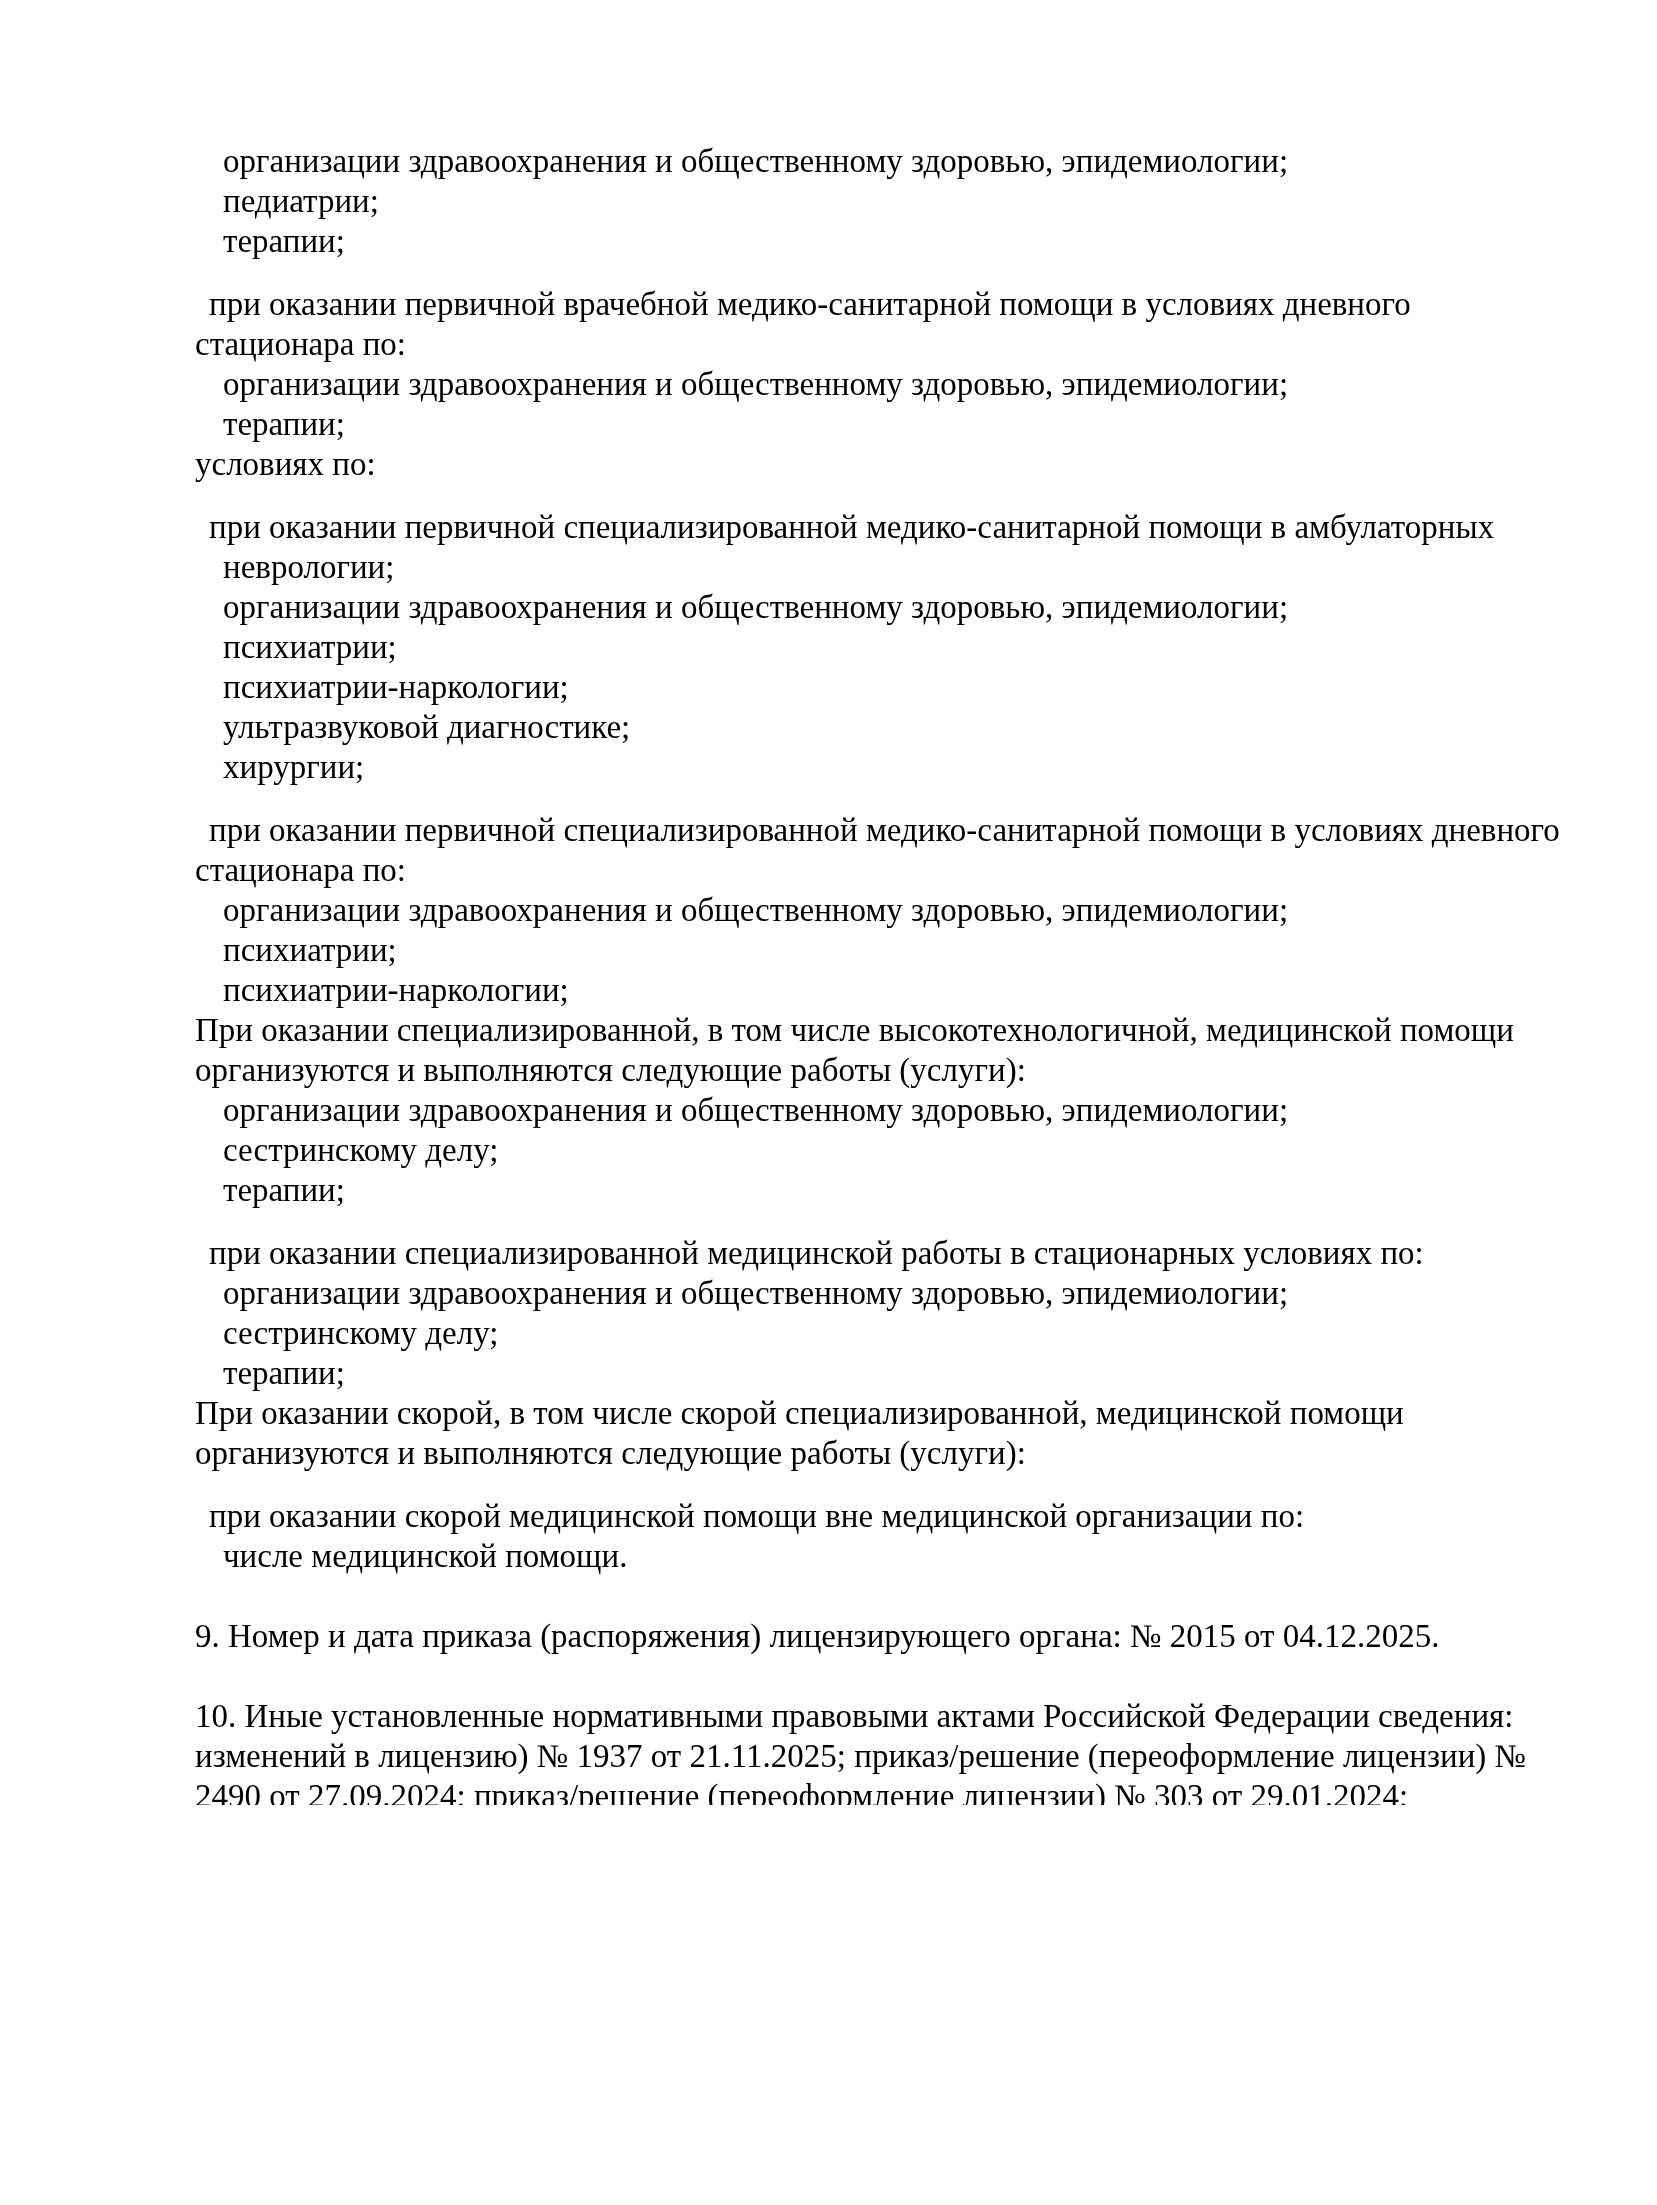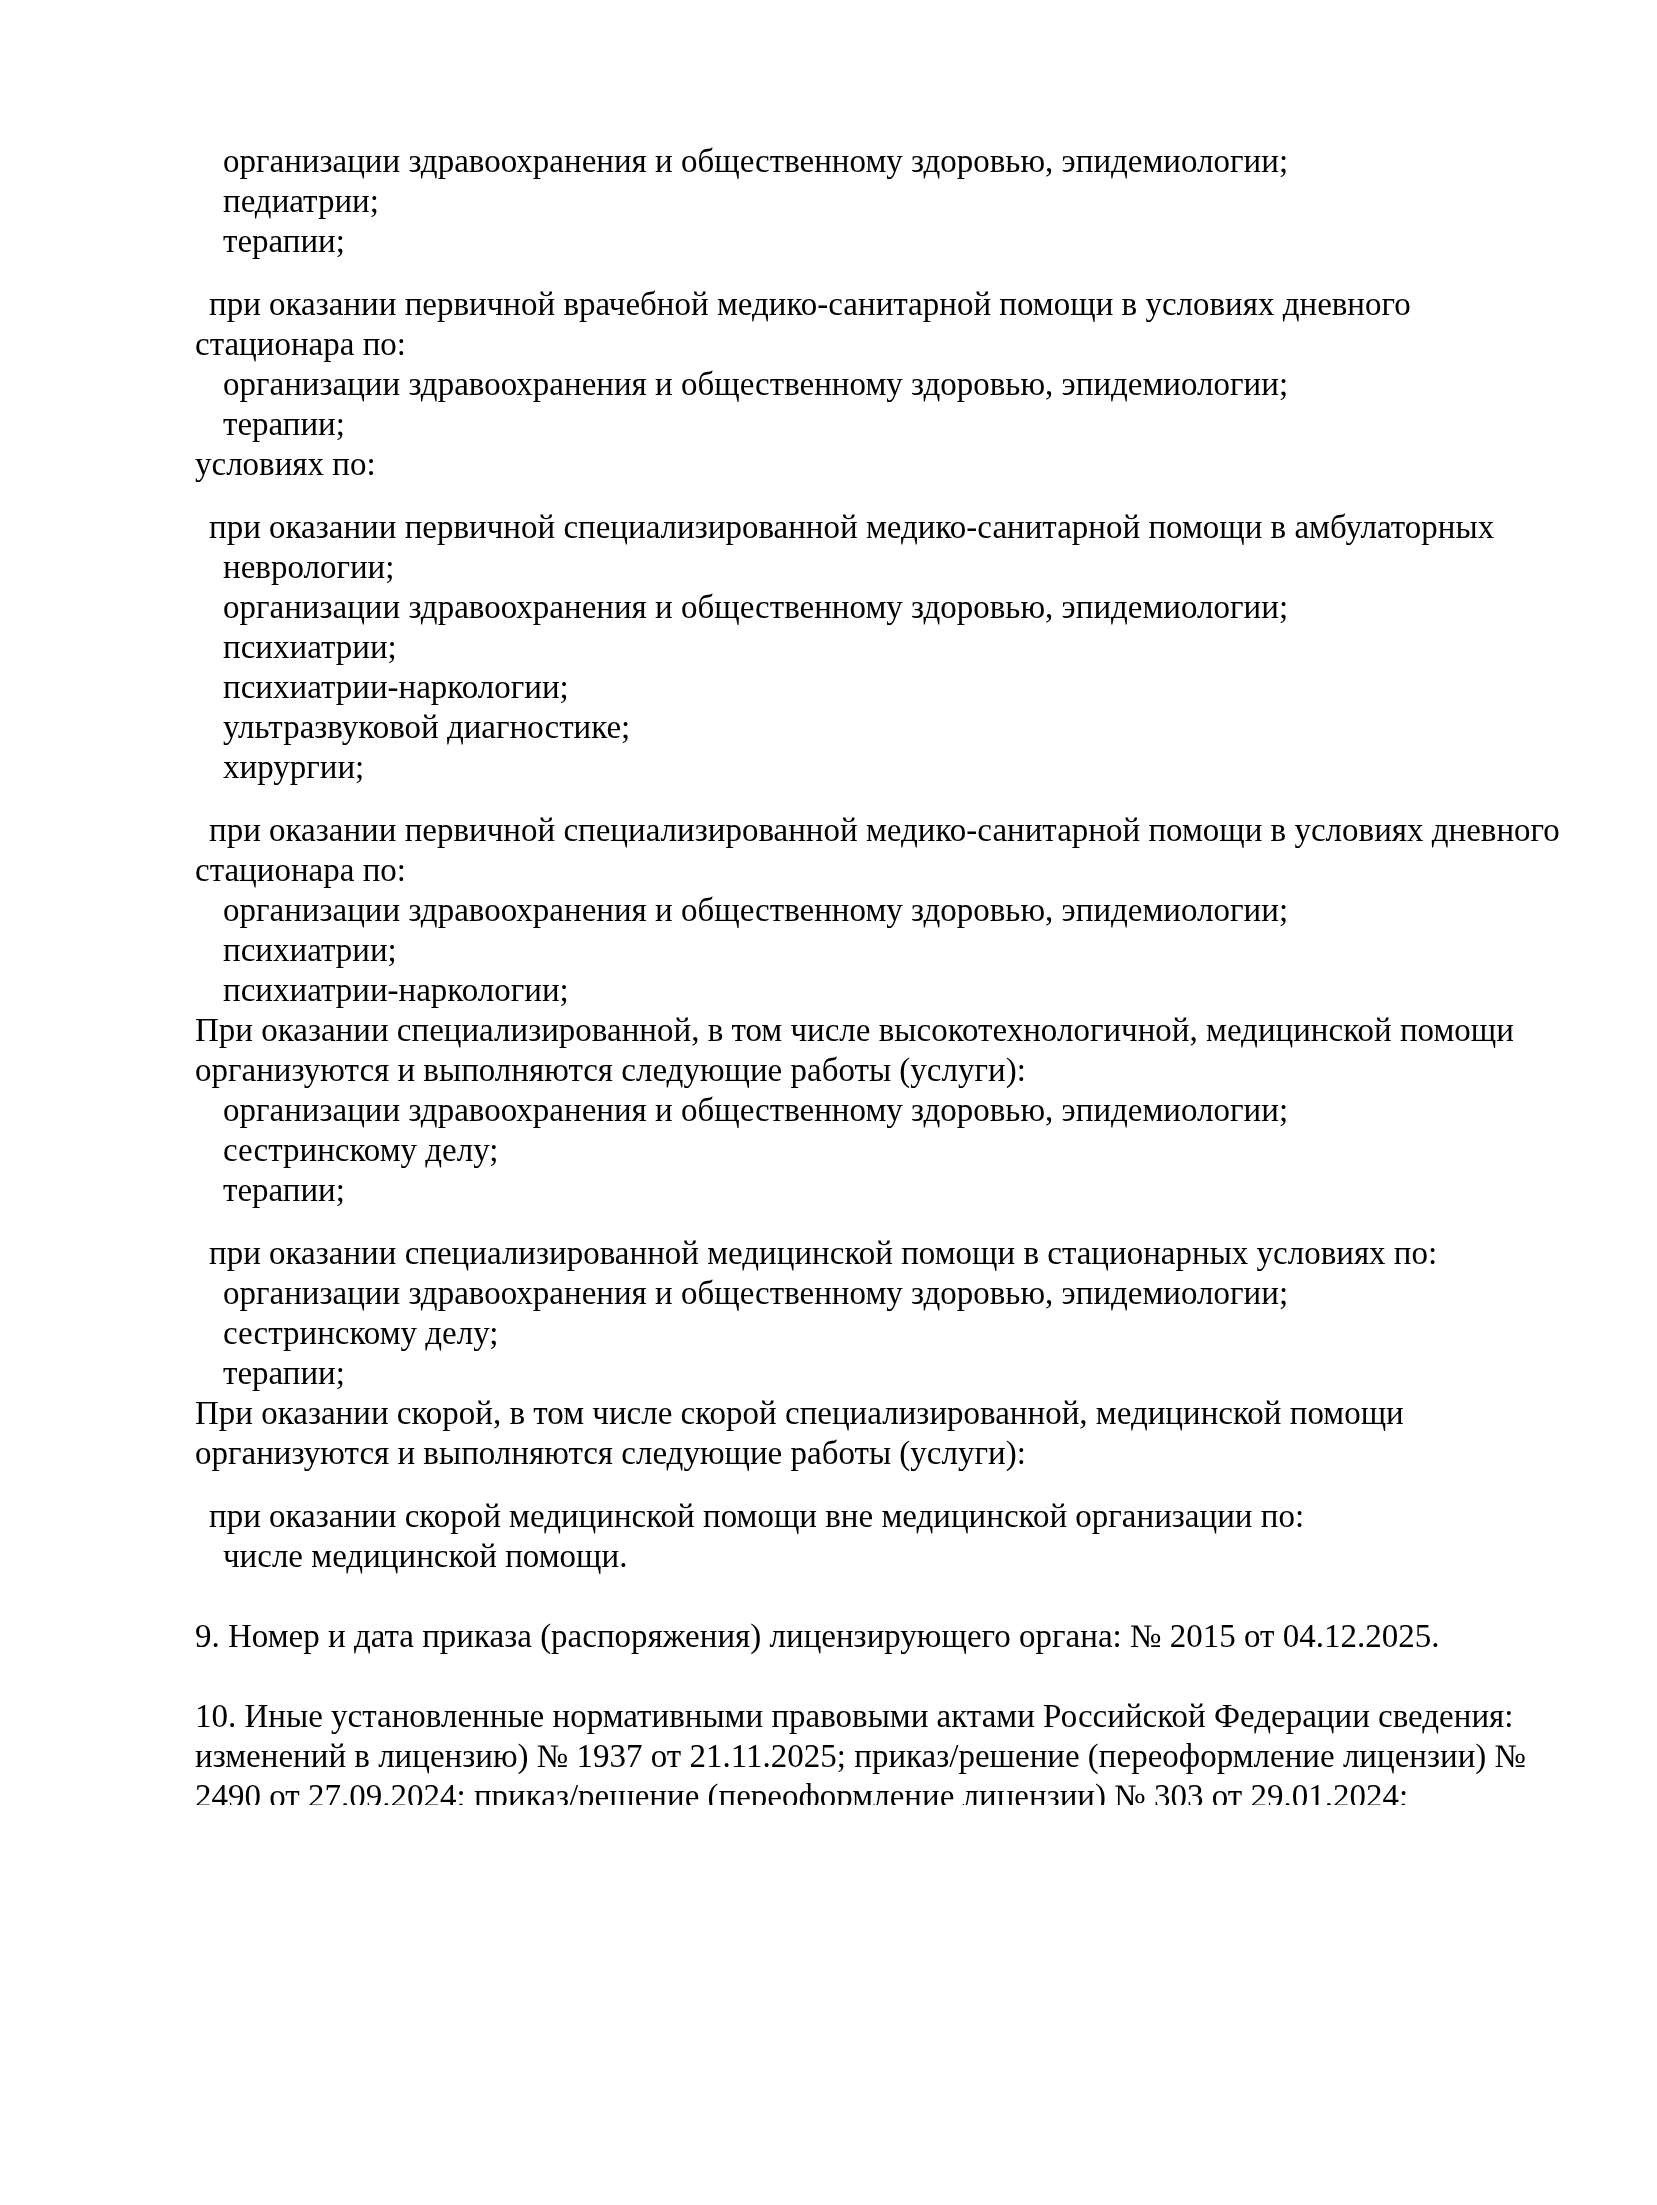--- a/index.html
+++ b/index.html
@@ -53,21 +53,21 @@
       <div class="line indent-1">при оказании первичной специализированной медико-санитарной помощи в условиях дневного</div>
       <div class="line indent-0">стационара по:</div>
       <div class="line indent-2">организации здравоохранения и общественному здоровью, эпидемиологии;</div>
       <div class="line indent-2">психиатрии;</div>
       <div class="line indent-2">психиатрии-наркологии;</div>
       <div class="line indent-0">При оказании специализированной, в том числе высокотехнологичной, медицинской помощи</div>
       <div class="line indent-0">организуются и выполняются следующие работы (услуги):</div>
       <div class="line indent-2">организации здравоохранения и общественному здоровью, эпидемиологии;</div>
       <div class="line indent-2">сестринскому делу;</div>
       <div class="line indent-2">терапии;</div>
-      <div class="line indent-1">при оказании специализированной медицинской помощи в стационарных условиях по:</div>
+      <div class="line indent-1">при оказании специализированной медицинской работы в стационарных условиях по:</div>
       <div class="line indent-2">организации здравоохранения и общественному здоровью, эпидемиологии;</div>
       <div class="line indent-2">сестринскому делу;</div>
       <div class="line indent-2">терапии;</div>
       <div class="line indent-0">При оказании скорой, в том числе скорой специализированной, медицинской помощи</div>
       <div class="line indent-0">организуются и выполняются следующие работы (услуги):</div>
       <div class="line indent-1">при оказании скорой медицинской помощи вне медицинской организации по:</div>
       <div class="line indent-2">числе медицинской помощи.</div>
       <div class="line indent-0">&nbsp;</div>
       <div class="line indent-0">9. Номер и дата приказа (распоряжения) лицензирующего органа: № 2015 от 04.12.2025.</div>
       <div class="line indent-0">&nbsp;</div>

